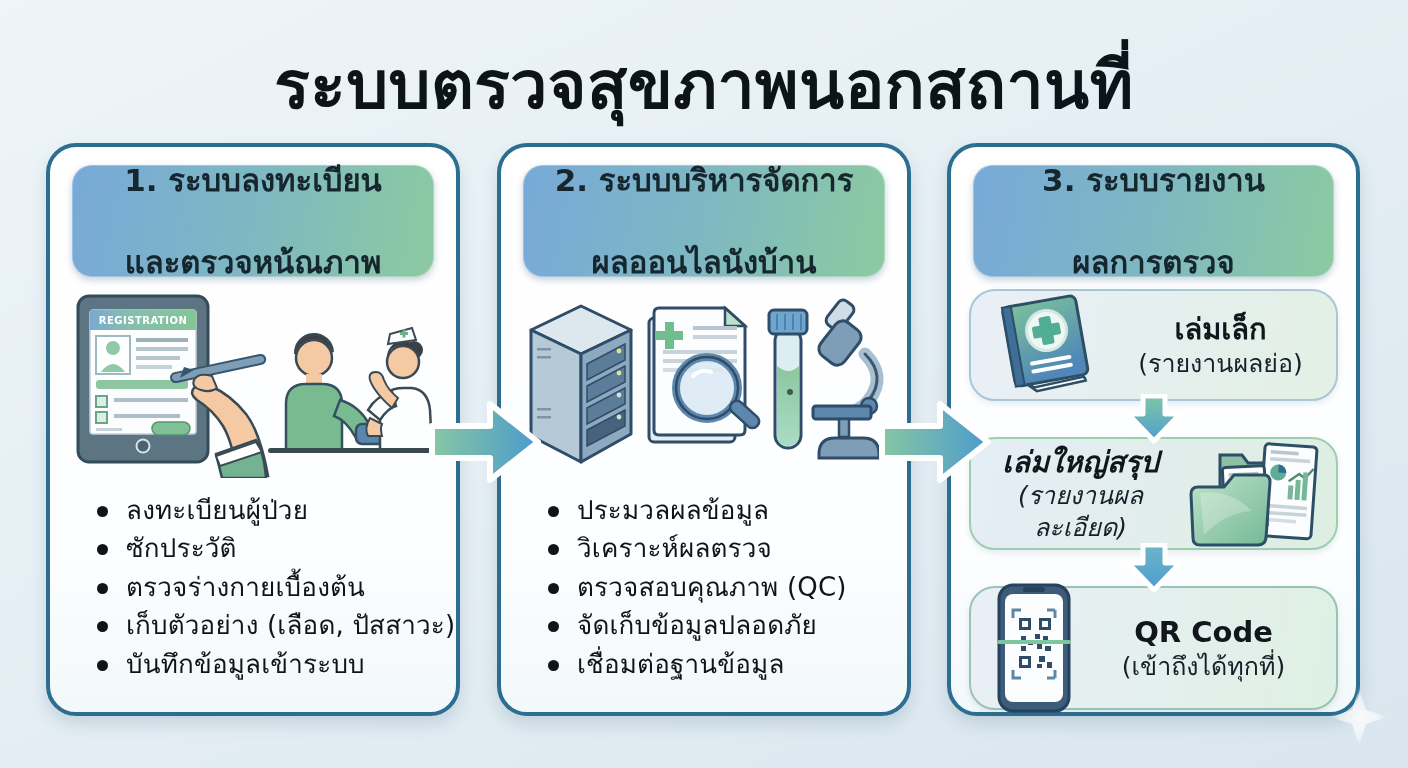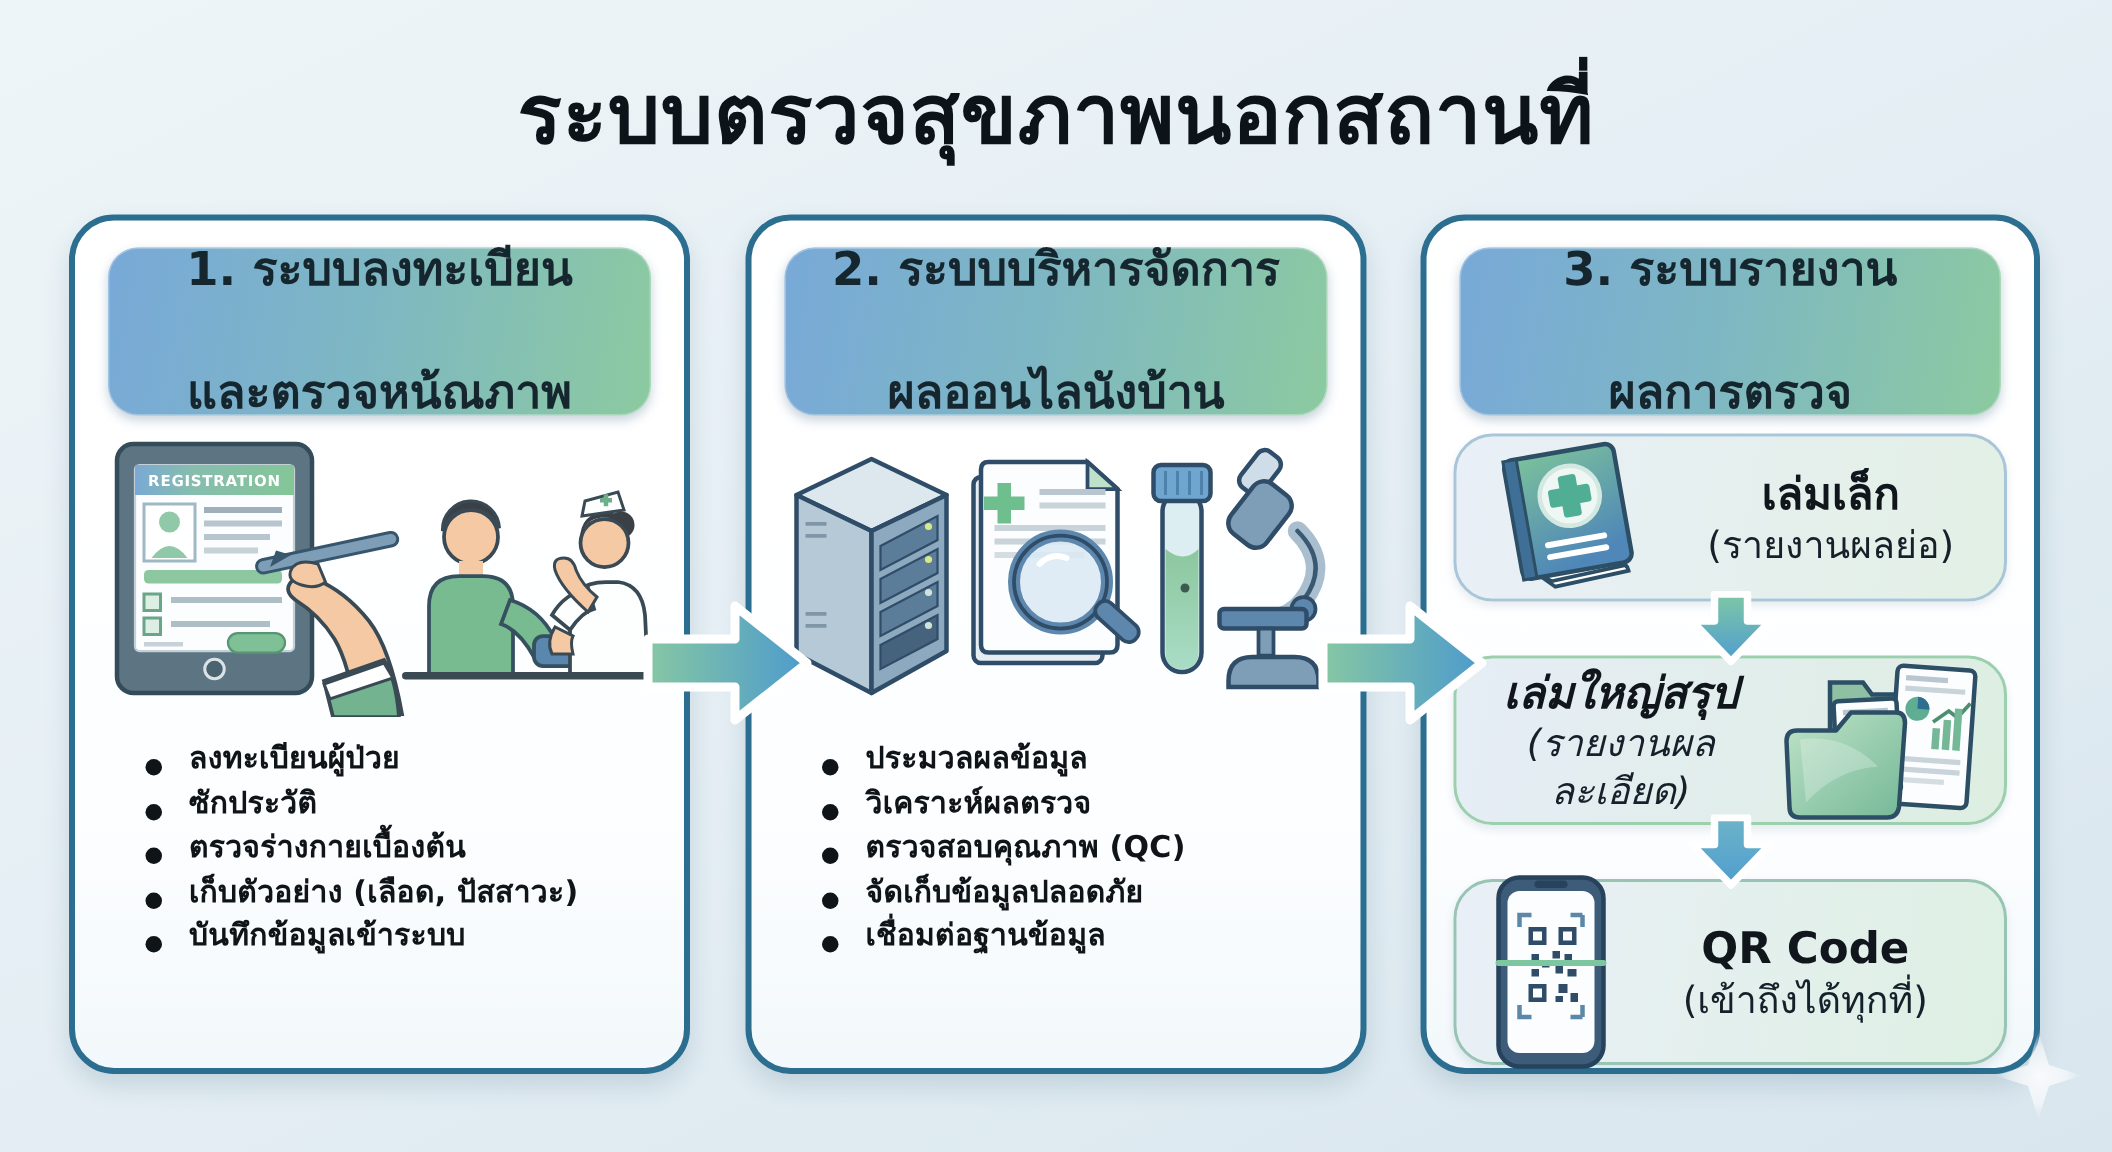--- a/index.html
+++ b/index.html
@@ -4,21 +4,21 @@
 <style>
   * { margin:0; padding:0; box-sizing:border-box; }
   html,body { background:#dfeaf0; }
   body { font-family:"DejaVu Sans","Liberation Sans",sans-serif; }
   .stage {
     position:relative; width:1408px; height:768px; overflow:hidden;
     background:linear-gradient(155deg,#eef5f8 0%,#e3edf3 55%,#d9e6ee 100%);
   }
   .main-title {
     position:absolute; top:32px; left:0; right:0; text-align:center;
-    font-size:55px; font-weight:800; color:#0c1319; letter-spacing:.5px;
+    font-size:66px; font-weight:800; color:#0c1319; letter-spacing:.5px;
   }
   .panel {
     position:absolute; top:143px; height:573px; width:414px;
     background:linear-gradient(180deg,#ffffff 0%,#fdfeff 70%,#f2f8fb 100%);
     border:4px solid #2c6e90; border-radius:30px;
     box-shadow:0 8px 16px rgba(42,84,112,.16);
   }
   #panel-registration { left:46px; }
   #panel-backoffice   { left:497px; }
   #panel-reporting    { left:947px; width:413px; }
@@ -27,21 +27,21 @@
     background:linear-gradient(100deg,#78a9d8 0%,#7eb7c3 48%,#8ccaa0 100%);
     display:flex; flex-direction:column; align-items:center; justify-content:center;
     font-size:31px; font-weight:800; color:#16262e; line-height:1.42;
     box-shadow:inset 0 0 0 1px rgba(255,255,255,.28), 0 3px 7px rgba(52,92,122,.28);
     text-align:center;
     gap:37px;
   }
   .illus { height:196px; margin-top:8px; display:flex; align-items:center; justify-content:center; }
   .bullets { margin:10px 0 0 46px; list-style:none; }
   .bullets li {
-    position:relative; padding-left:30px; font-size:20px; font-weight:700;
+    position:relative; padding-left:30px; font-size:26px; font-weight:400;
     color:#0f1419; line-height:1.48; letter-spacing:.2px;
   }
   .bullets li::before {
     content:""; position:absolute; left:1px; top:15px; width:11px; height:11px;
     border-radius:50%; background:#0f1419;
   }
   .flow-arrow { position:absolute; top:398px; z-index:6; }
   #flow-arrow-1 { left:428px; }
   #flow-arrow-2 { left:878px; }
   .p3-body { display:flex; flex-direction:column; align-items:center; margin:10px 18px 0; }

